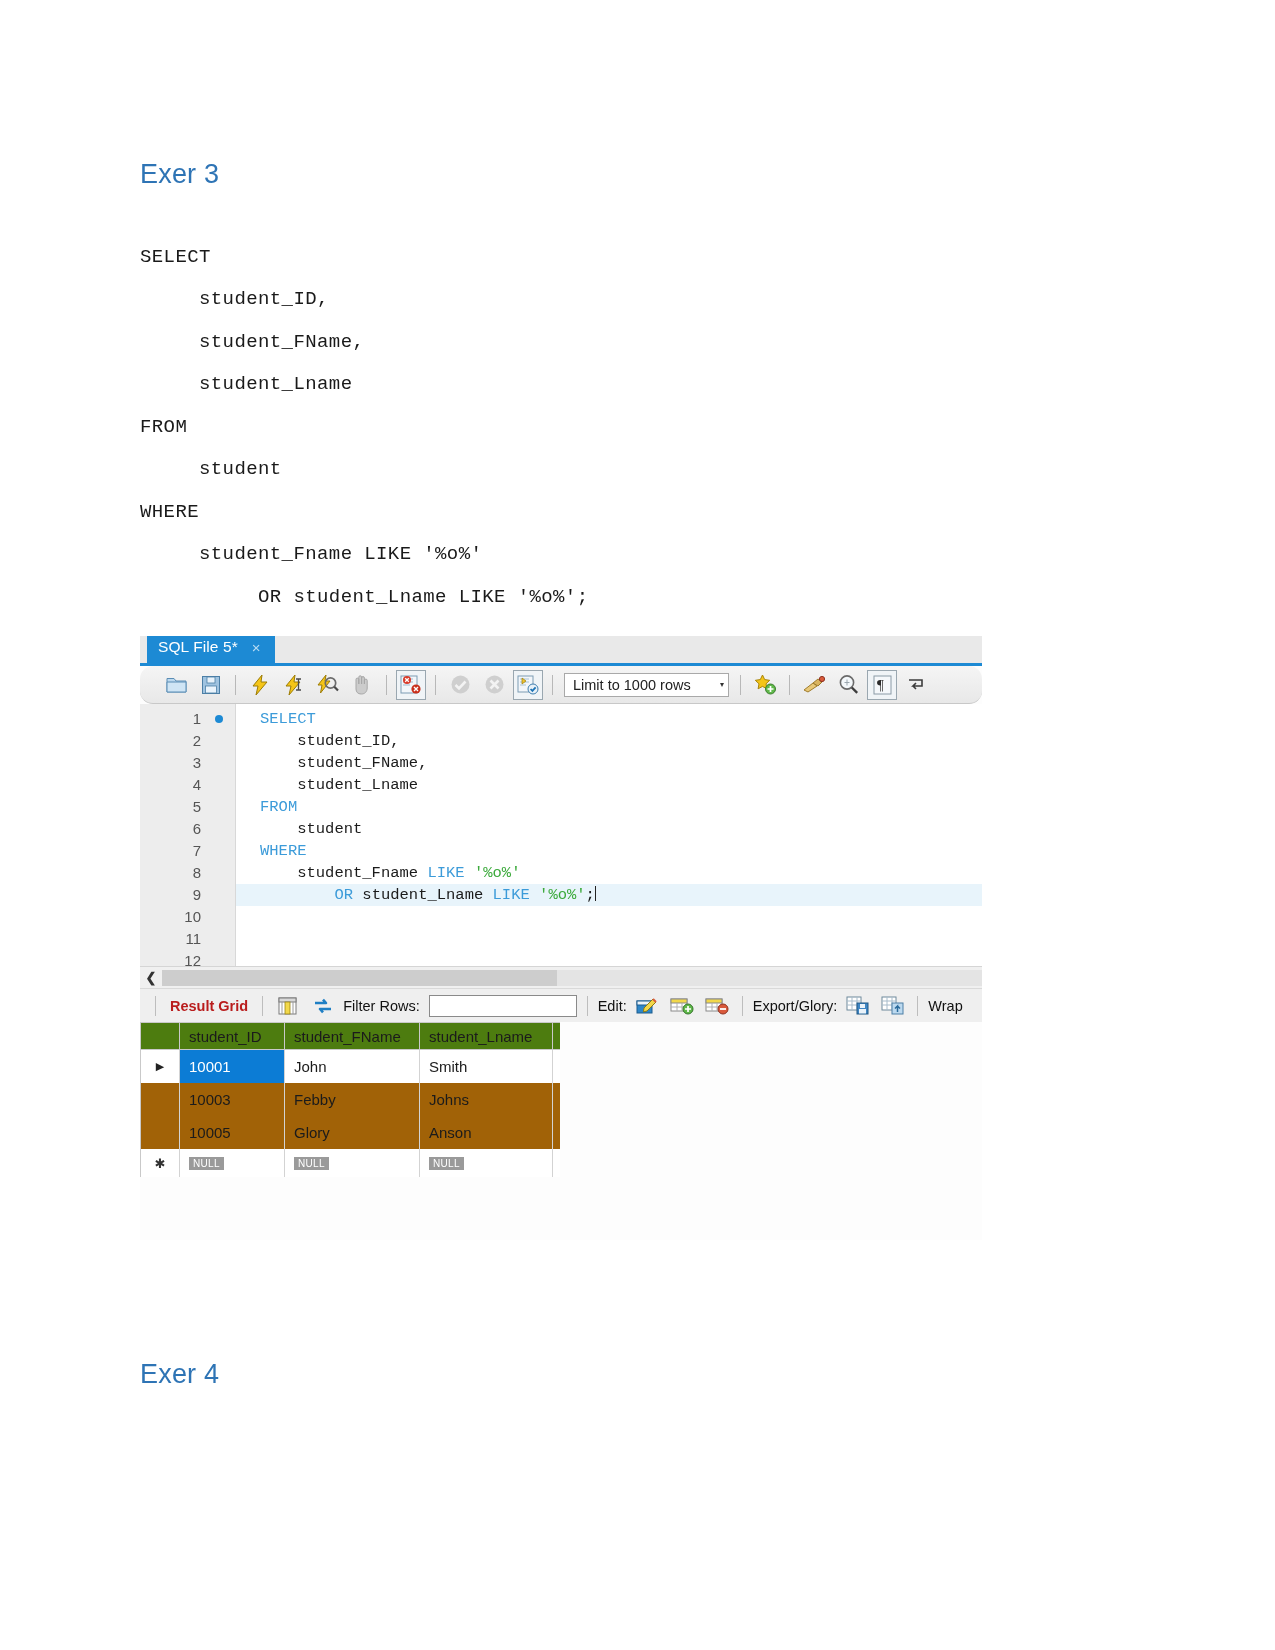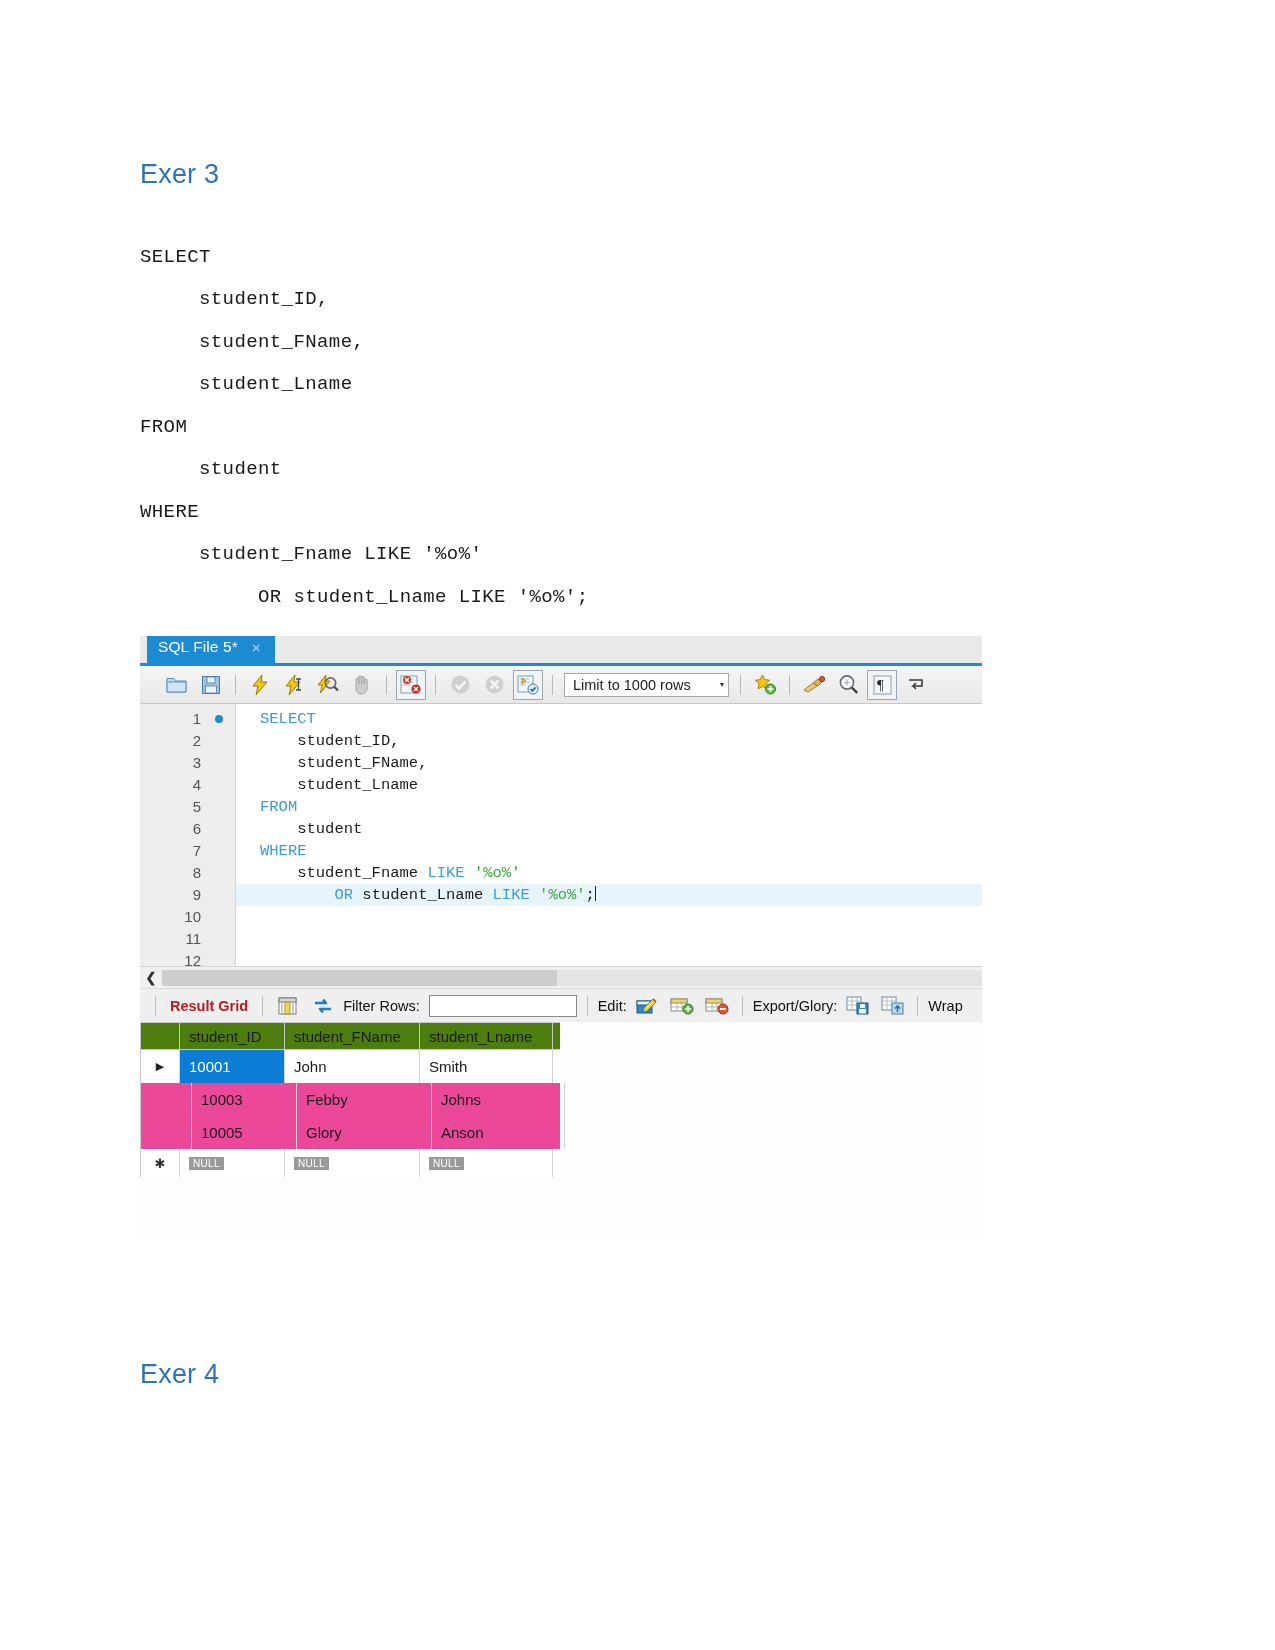--- a/index.html
+++ b/index.html
@@ -70,20 +70,21 @@
   }
 
   
   .wb-toolbar {
     height: 38px;
     background: linear-gradient(#f5f5f5, #e8e8e8);
     border-bottom: 1px solid #c8c8c8;
     display: flex; align-items: center;
     padding-left: 22px;
     gap: 4px;
+    border-radius: 13px;
   }
   .tb-btn {
     width: 30px; height: 30px;
     display: flex; align-items: center; justify-content: center;
     position: relative;
   }
   .tb-sep { width: 1px; height: 20px; background: #b8b8b8; margin: 0 5px; }
   .tb-limit {
     height: 24px; min-width: 165px;
     background: #fff; border: 1px solid #a9a9a9;
@@ -167,21 +168,21 @@
     display: flex; align-items: center;
     padding-left: 9px;
     font-size: 15px; color: #1b1b1b;
     overflow: hidden; white-space: nowrap;
   }
   .gc-marker { width: 39px; flex: 0 0 39px; justify-content: center; padding-left:0; }
   .gc-1 { width: 105px; flex: 0 0 105px; }
   .gc-2 { width: 135px; flex: 0 0 135px; }
   .gc-3 { width: 133px; flex: 0 0 133px; }
   .grid-row.hdr .gc { font-size: 15px; color:#1b1b1b; border-right:1px solid #c9c9c9;}
-  .grid-row.alt { background: #ec4899; padding-left: 12px; }
+  .grid-row.alt { background: #a16207; }
   .grid-row .gc.sel { background: #0c7cd5; color: #fff; }
   .row-arrow { color:#222; font-size: 11px; }
   .null-badge {
     display:inline-block; background:#9a9a9a; color:#fff;
     font-size: 10px; padding: 1px 4px; letter-spacing: .3px;
     font-family: "Liberation Sans", sans-serif;
   }
   .grid-row.nullrow { height: 28px; }
   .grid-row.nullrow .gc { border-right: 1px solid #d3d3d3; }
   .star-marker { color:#333; font-size: 13px; }

